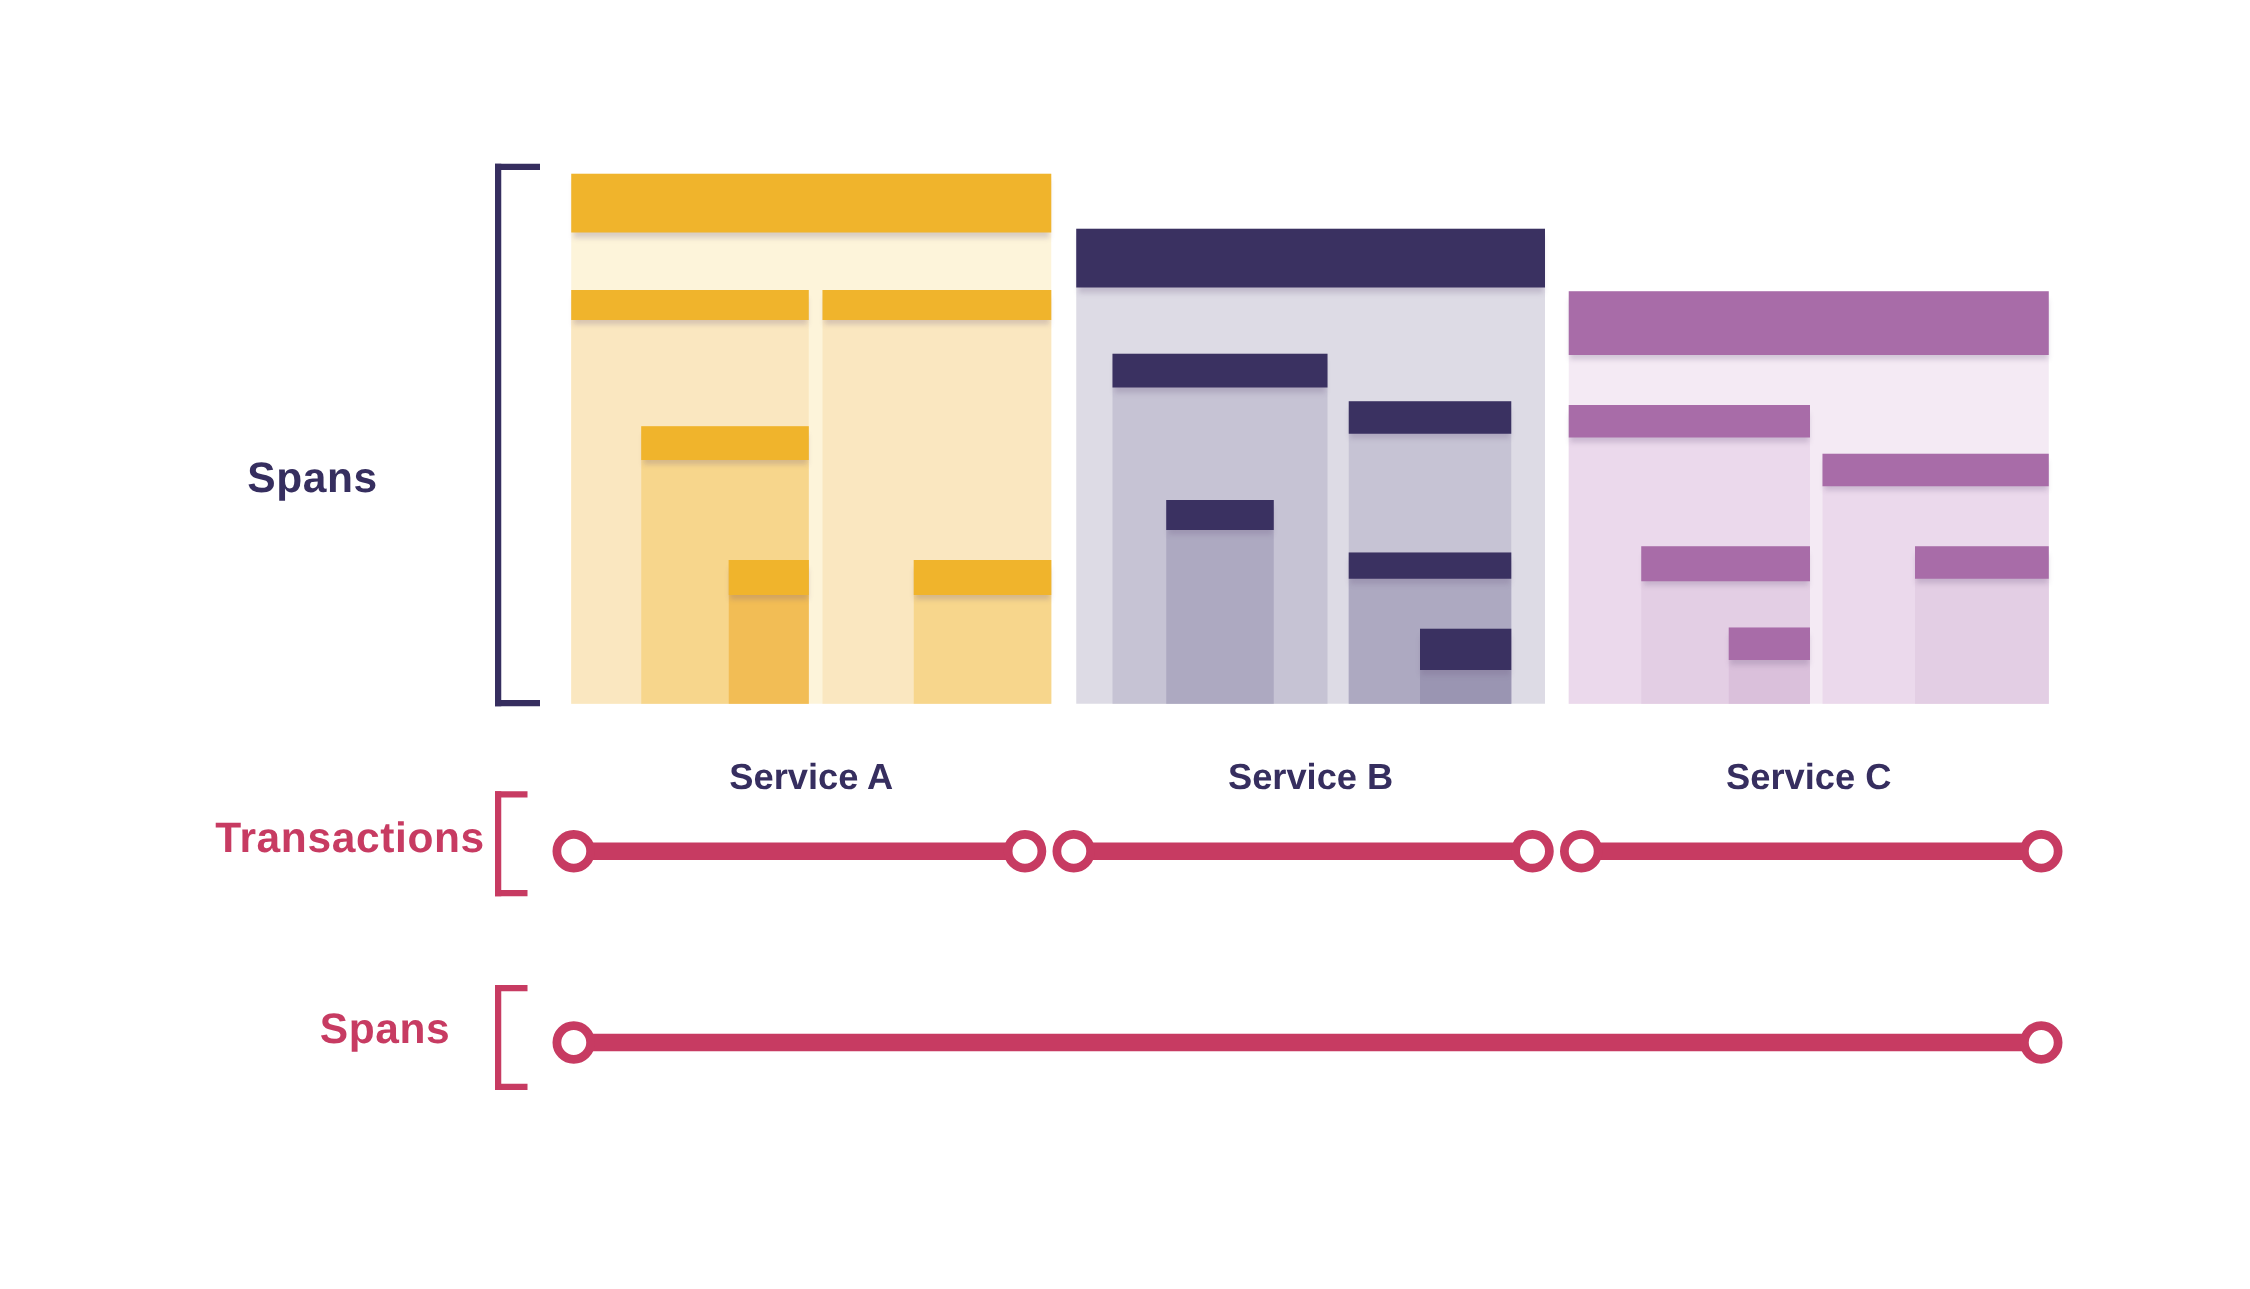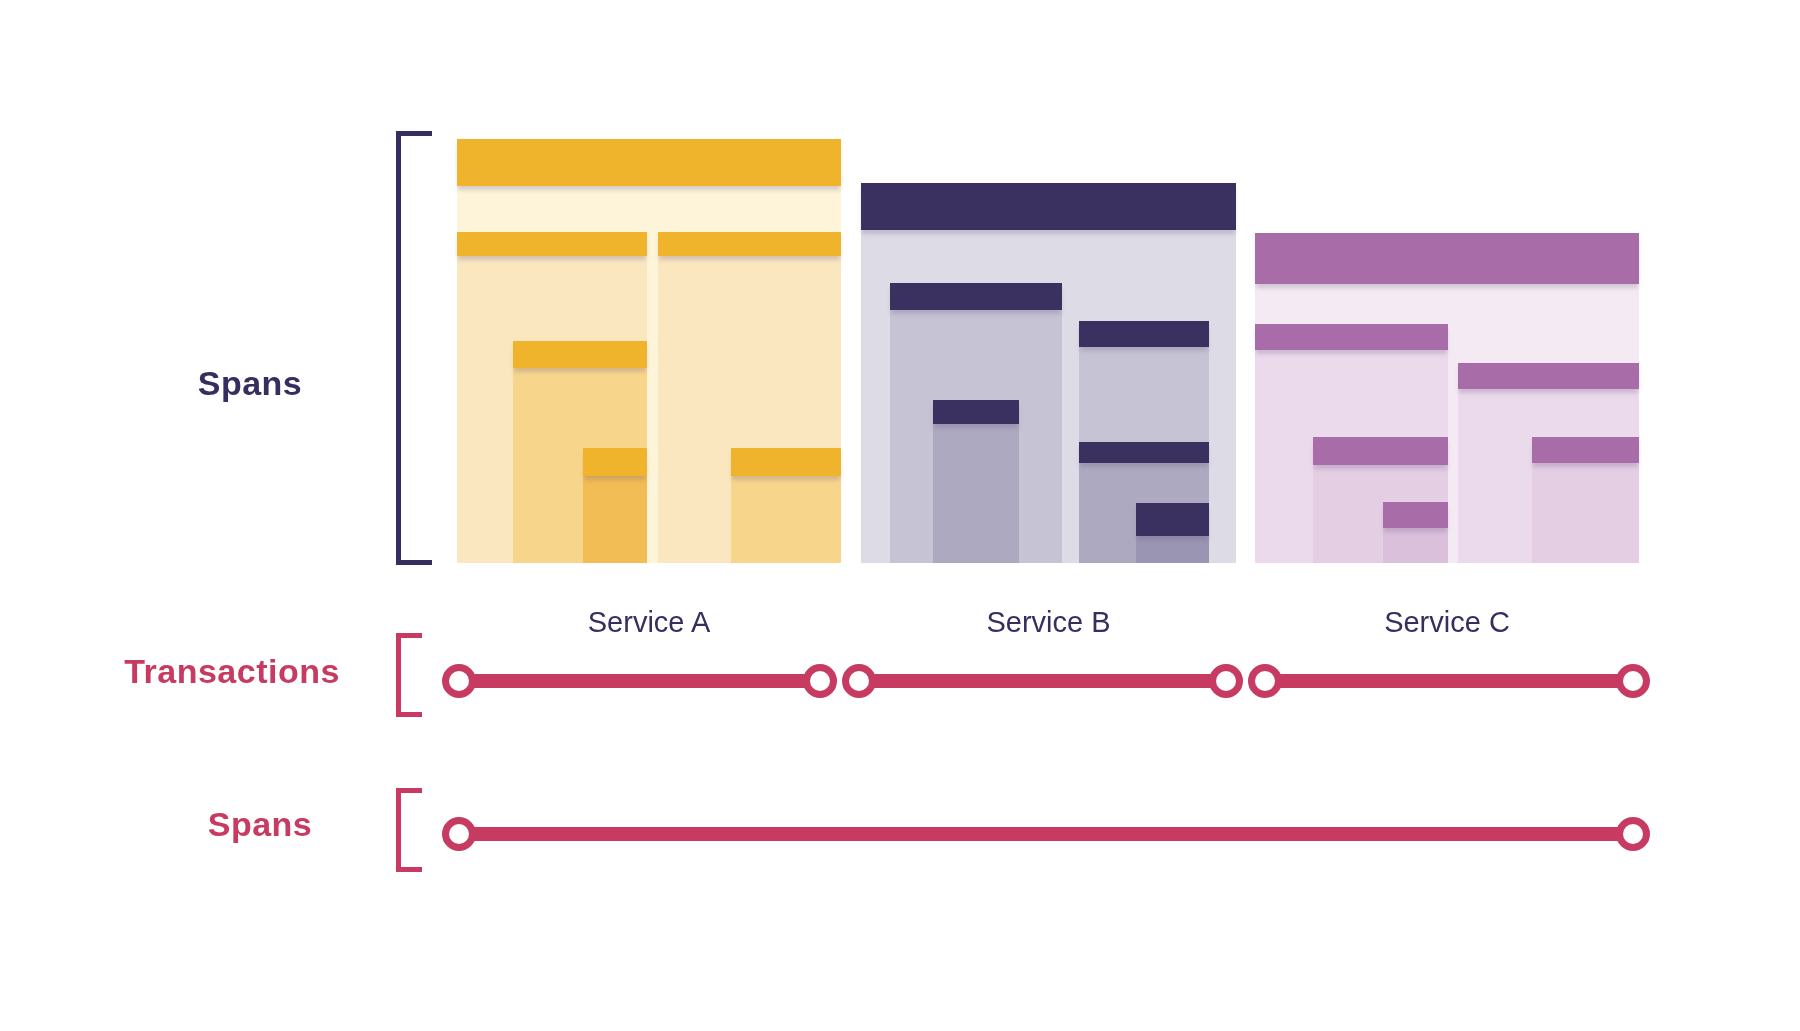--- a/index.html
+++ b/index.html
@@ -18,39 +18,39 @@
   }
   .side-label{
     position:absolute;
     font-weight:bold;
     font-size:34px;
     letter-spacing:0.5px;
     white-space:nowrap;
     transform:translate(-50%,-50%);
   }
   .side-label.navy{color:var(--navy);}
-  .side-label.red{color:var(--red);}
+  .side-label.red{color:var(--red);margin-left:48px;}
   .bracket{
     position:absolute;
     box-sizing:border-box;
     border-left:5px solid;
     border-top:5px solid;
     border-bottom:5px solid;
   }
   .bracket.navy-b{border-color:var(--navy);}
   .bracket.red-b{border-color:var(--red);}
   .span-body{position:absolute;}
   .span-header{
     position:absolute;
     box-shadow:0 5px 4px -1px rgba(110,90,130,0.25);
   }
   .service-label{
     position:absolute;
     transform:translateX(-50%);
-    font-weight:normal;
+    font-weight:bold;
     font-size:29px;
     color:var(--navy);
     white-space:nowrap;
   }
   .tl-line{
     position:absolute;
     height:14px;
     border-radius:2px;
     background:var(--red);
   }

